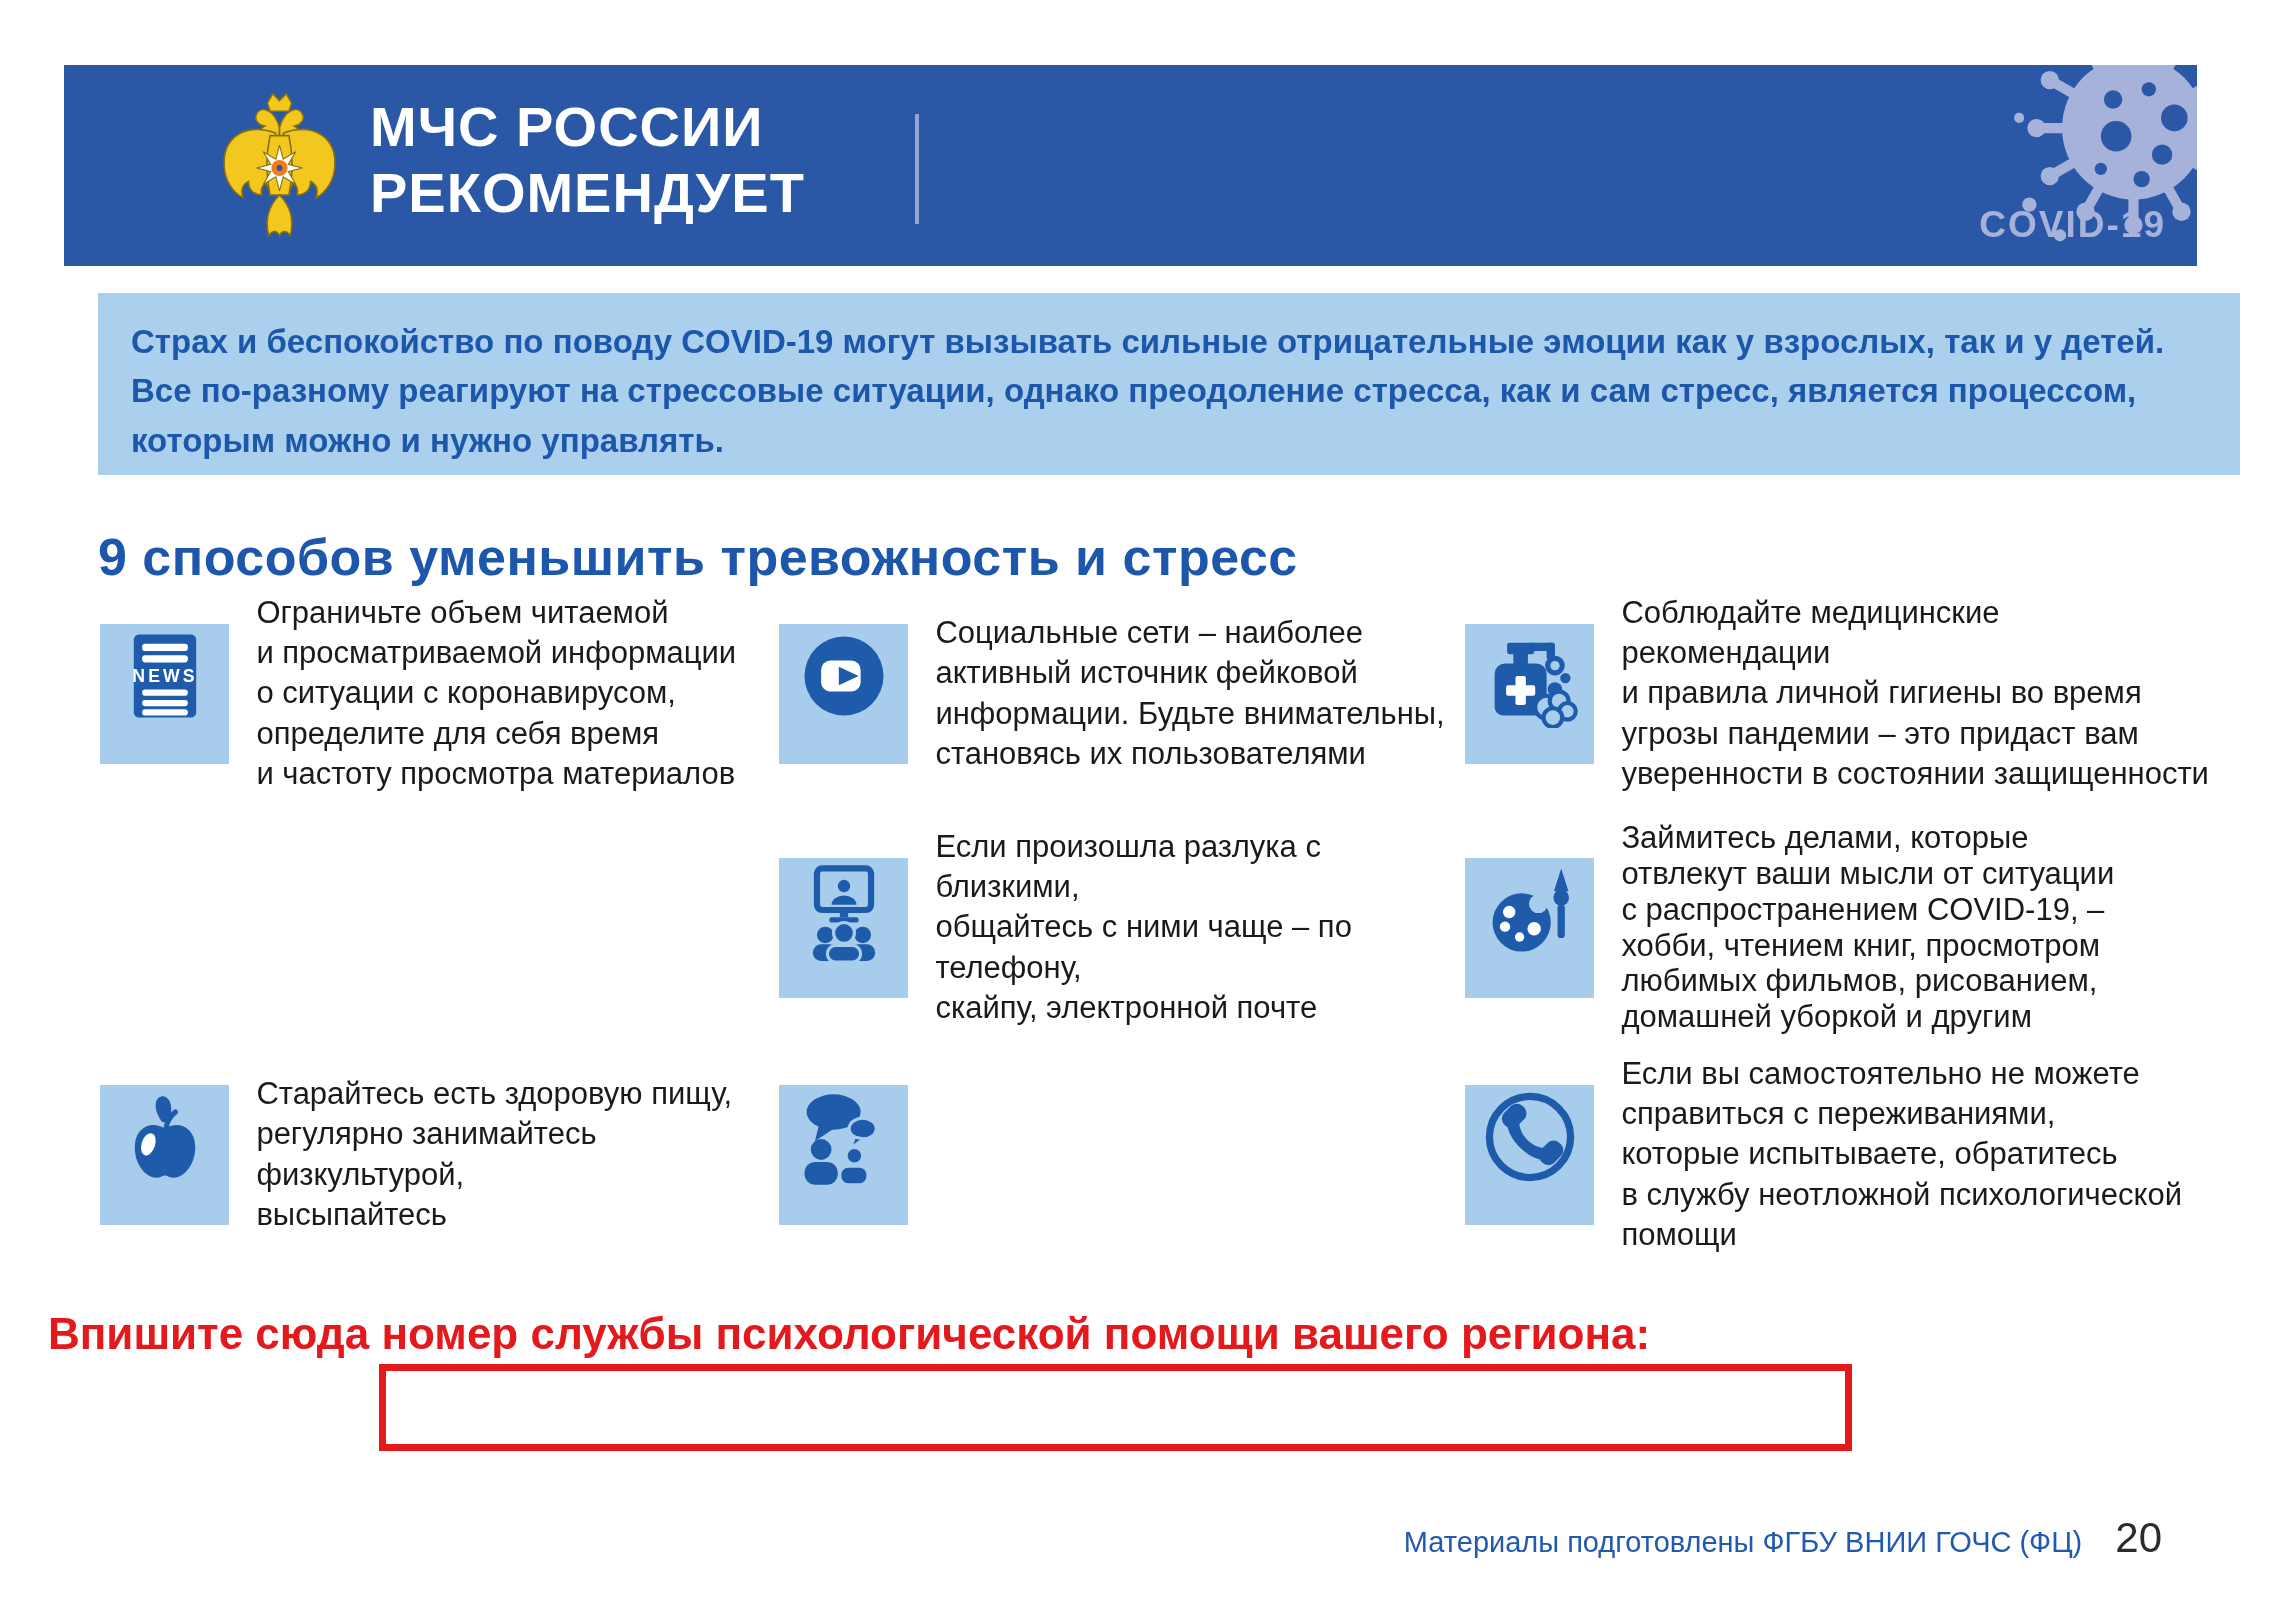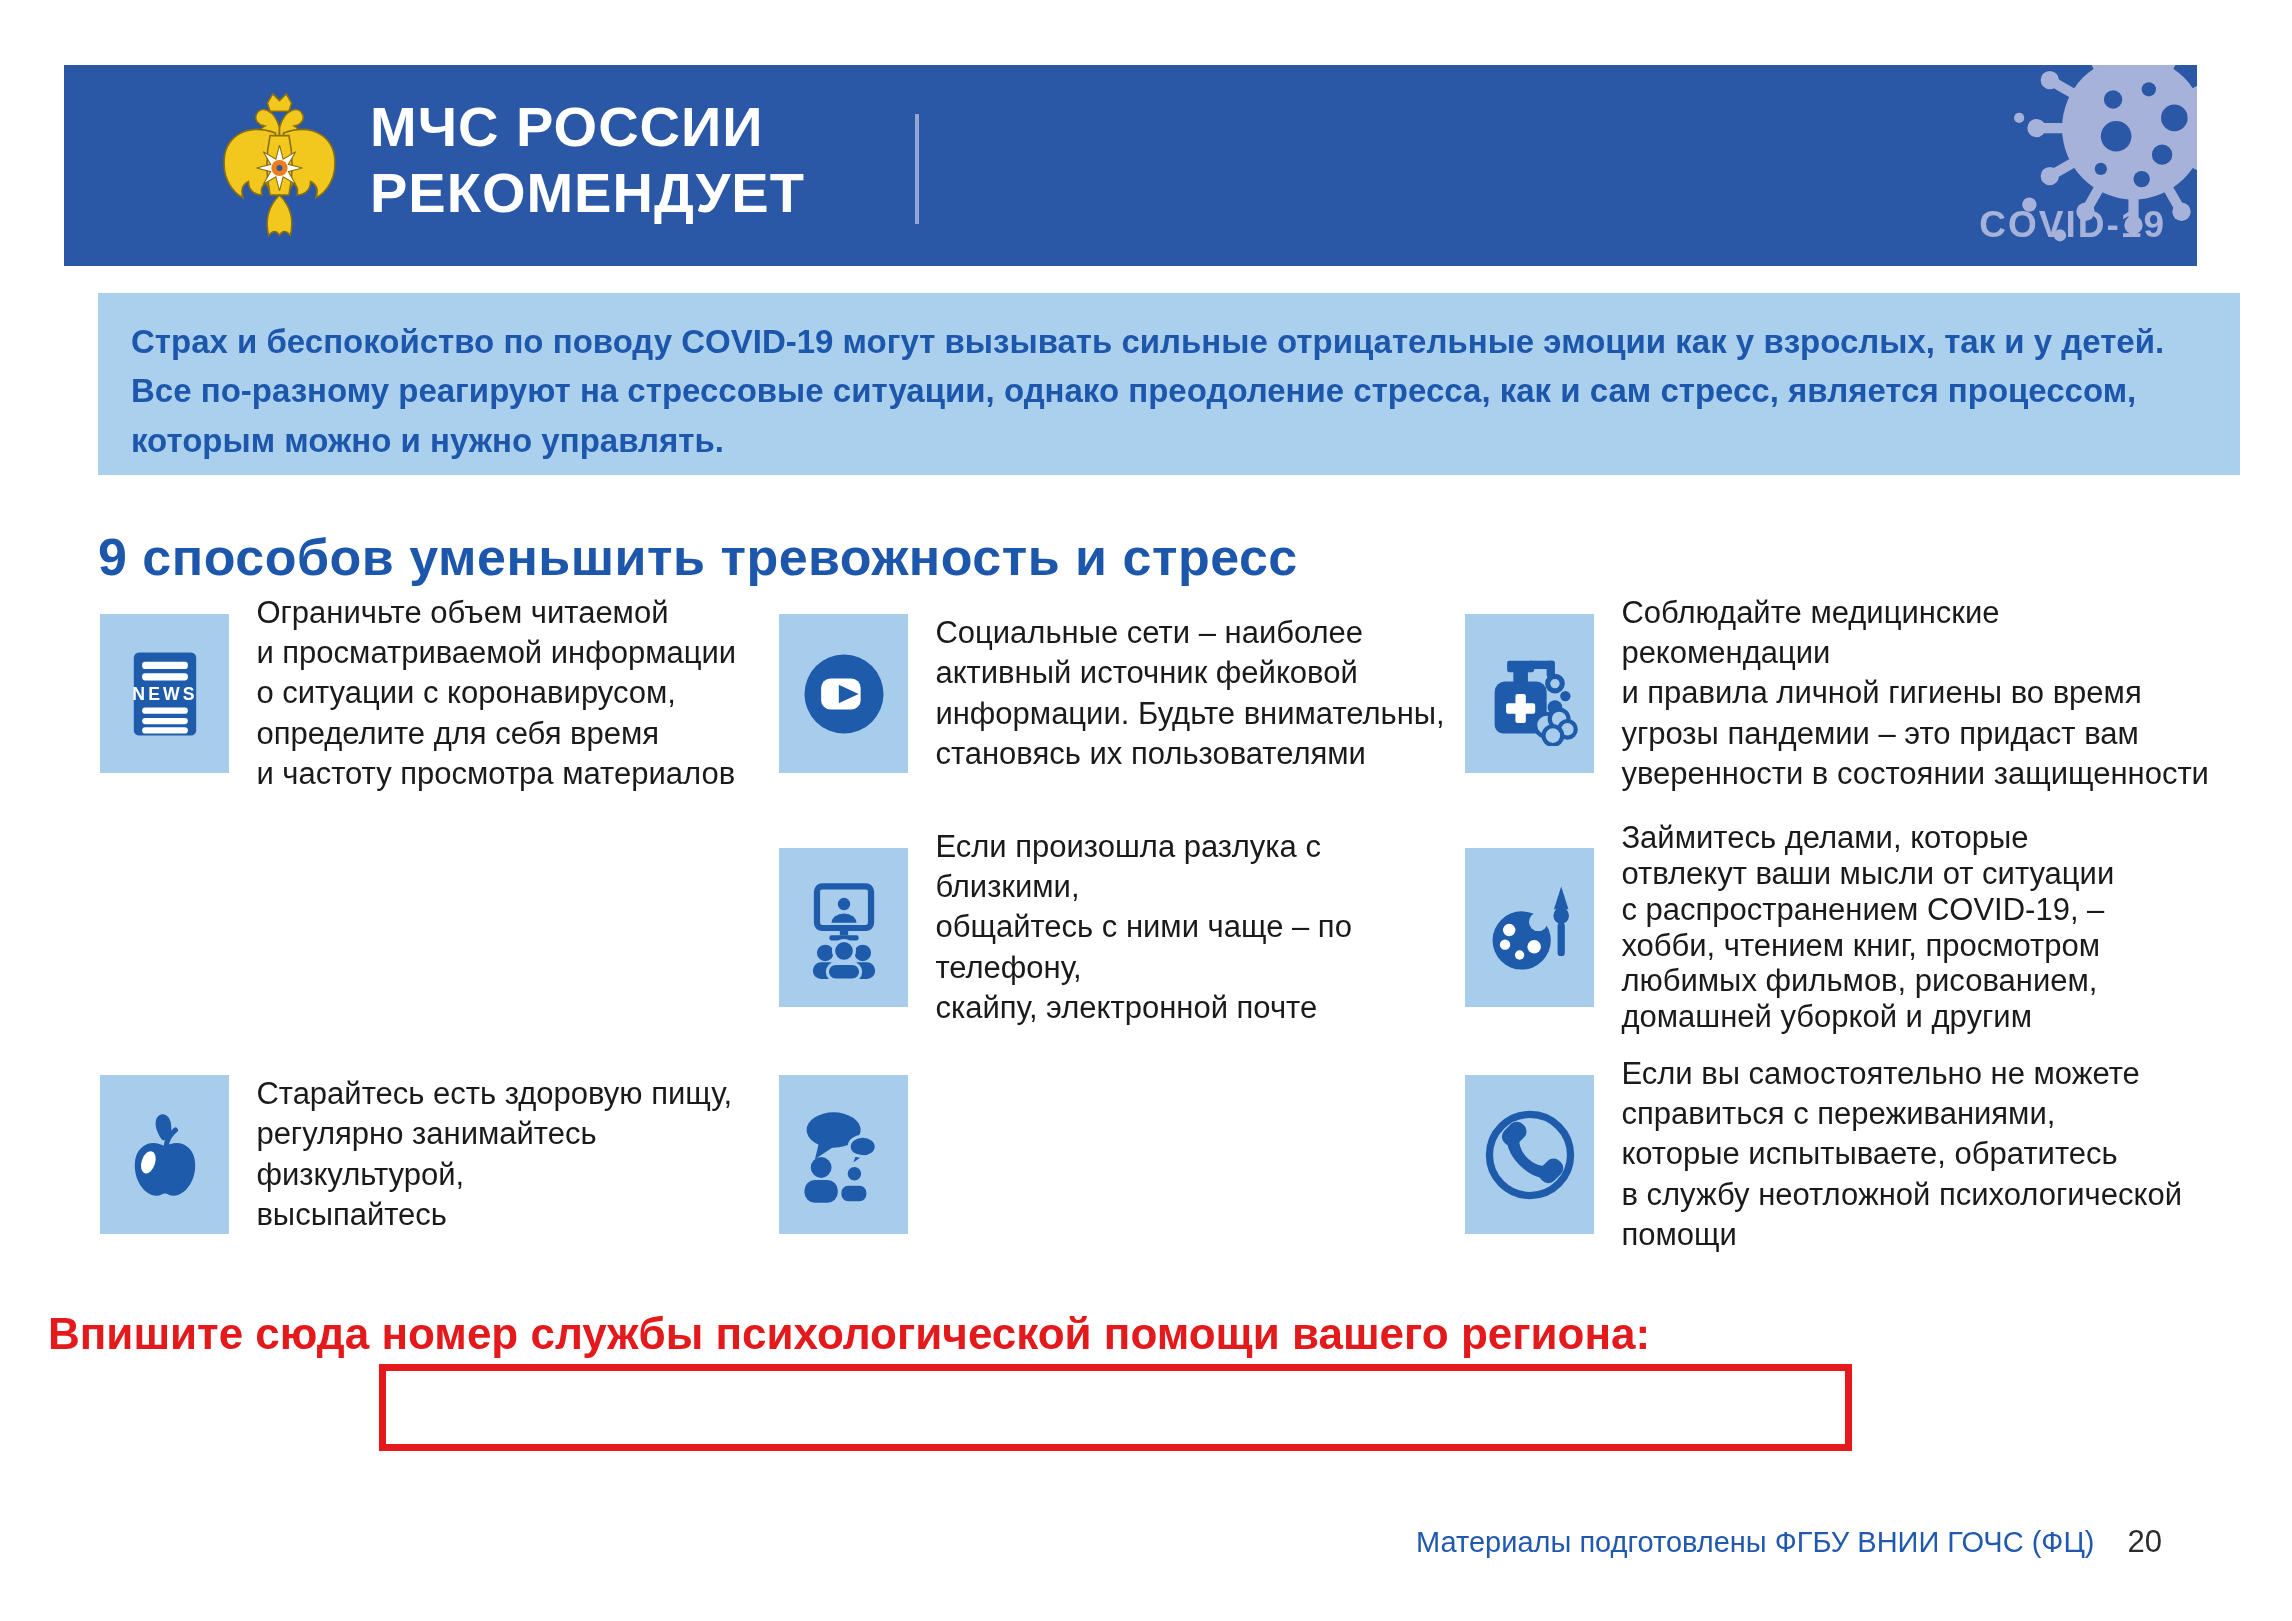--- a/index.html
+++ b/index.html
@@ -42,22 +42,22 @@
   
   .heading {
     position:absolute; left:98px; top:527px; margin:0;
     color:var(--text_blue,#1d57ac); font-size:52px; font-weight:bold; letter-spacing:0.5px;
   }
   
   .tip { position:absolute; height:129px; display:flex; align-items:center; }
   .tip.c1 { left:100px; }  .tip.c2 { left:779px; }  .tip.c3 { left:1465px; }
   .tip.r1 { top:629px; }   .tip.r2 { top:863px; }   .tip.r3 { top:1090px; }
   .tile {
-    width:129px; height:159px; flex:0 0 auto; background:var(--tile_bg,#a8cdec);
-    display:flex; align-items:center; justify-content:center;
+    width:129px; height:140px; flex:0 0 auto; background:var(--tile_bg,#a8cdec);
+    display:flex; justify-content:center;
   }
   .tile svg { width:104px; height:104px; }
   .tip p {
     margin:0 0 0 27.4px; font-size:31px; line-height:1.3; color:var(--ink,#1a1a1a);
     white-space:pre-line;
   }
   .tip.c1 p { width:490px; } .tip.c2 p { width:510px; } .tip.c3 p { width:588px; }
   .tip.tight p { line-height:1.16; }
   
   .prompt {
@@ -68,21 +68,21 @@
     position:absolute; left:379px; top:1364px; width:1473px; height:87px;
     border:7.8px solid var(--accent_red,#e3191c); box-sizing:border-box; background:#fff;
     font-size:39px; color:var(--ink,#1a1a1a); padding:9.8px 19.6px;
   }
   
   .footer {
     position:absolute; top:1494px; right:131px; display:flex;
     align-items:baseline; gap:33px;
   }
   .footer .credit { color:var(--footer_blue,#2059ad); font-size:29px;margin-top:32px; }
-  .footer .pageno { color:#2b2b2b; font-size:31px; }
+  .footer .pageno { color:#2b2b2b; font-size:42px; }
 </style>
 </head>
 <body>
 
 <div class="page">
 
   <div class="header">
     <svg class="emblem" viewBox="0 0 100 120">
       <g fill="var(--emblem_gold,#f2c71e)" stroke="#8a6f10" stroke-width="1.2">
         <path d="M41,12 l4,-7 5,5 5,-5 4,7 -2,6 h-14 z"></path>

